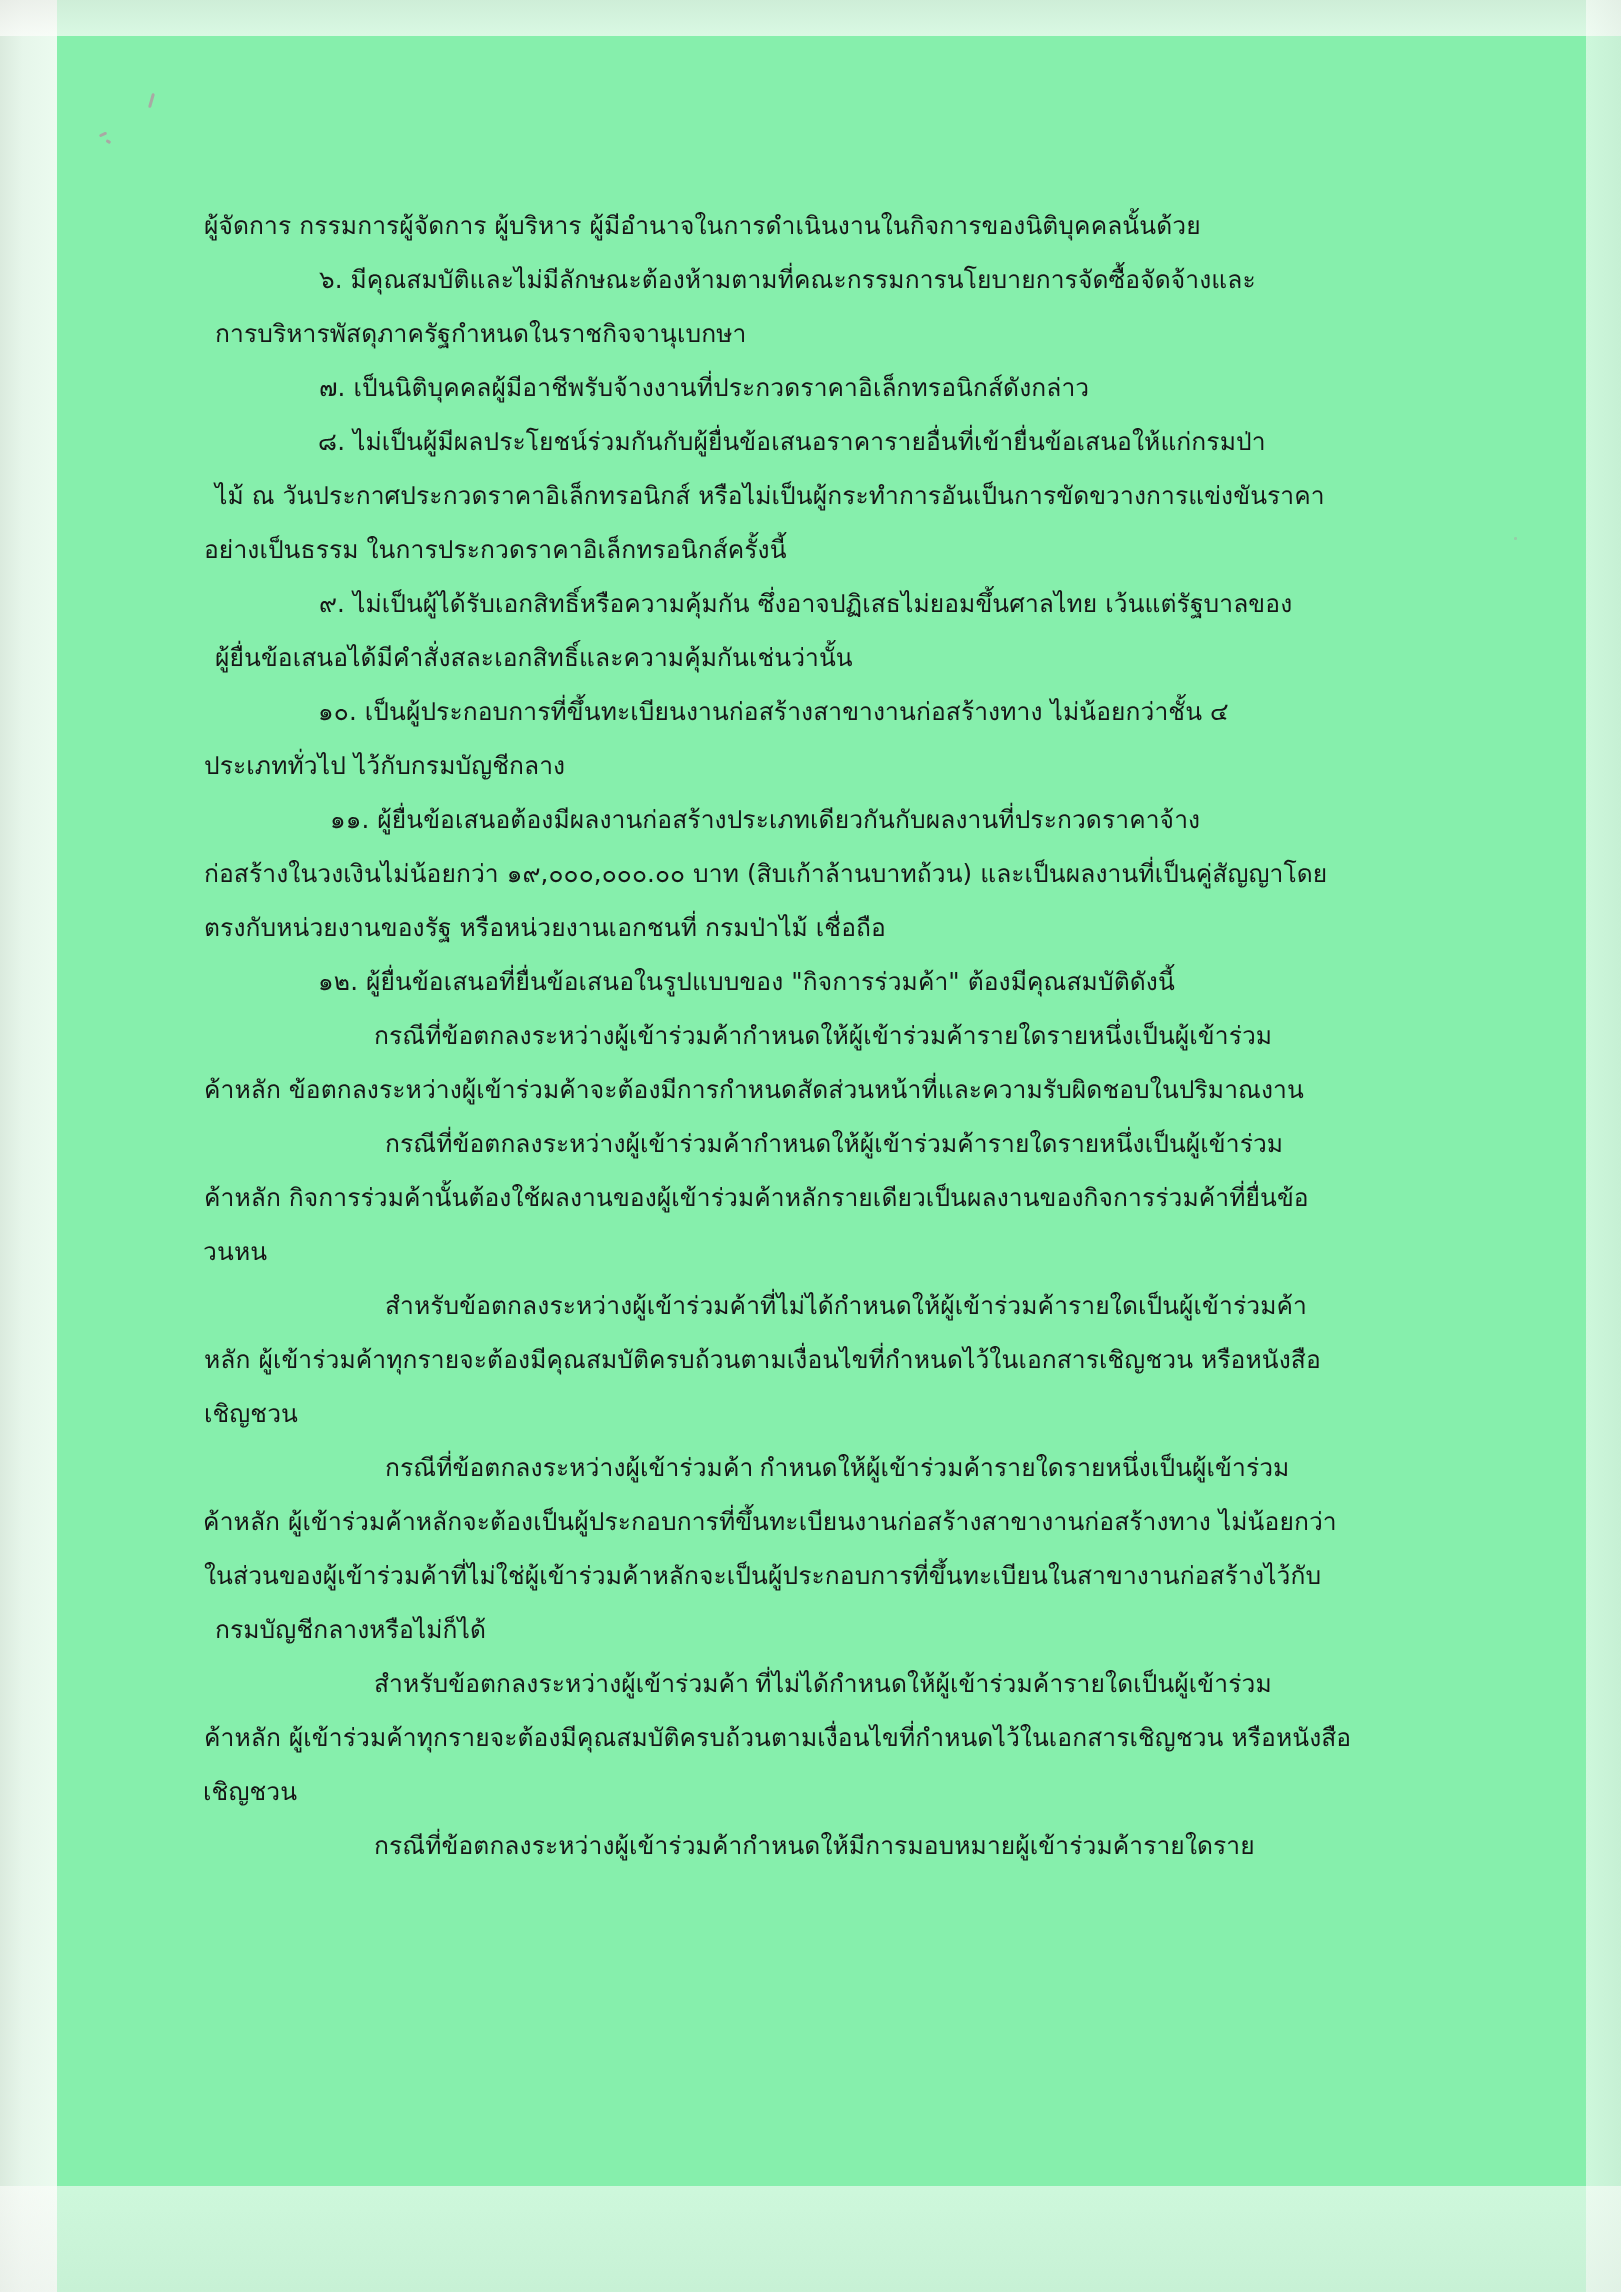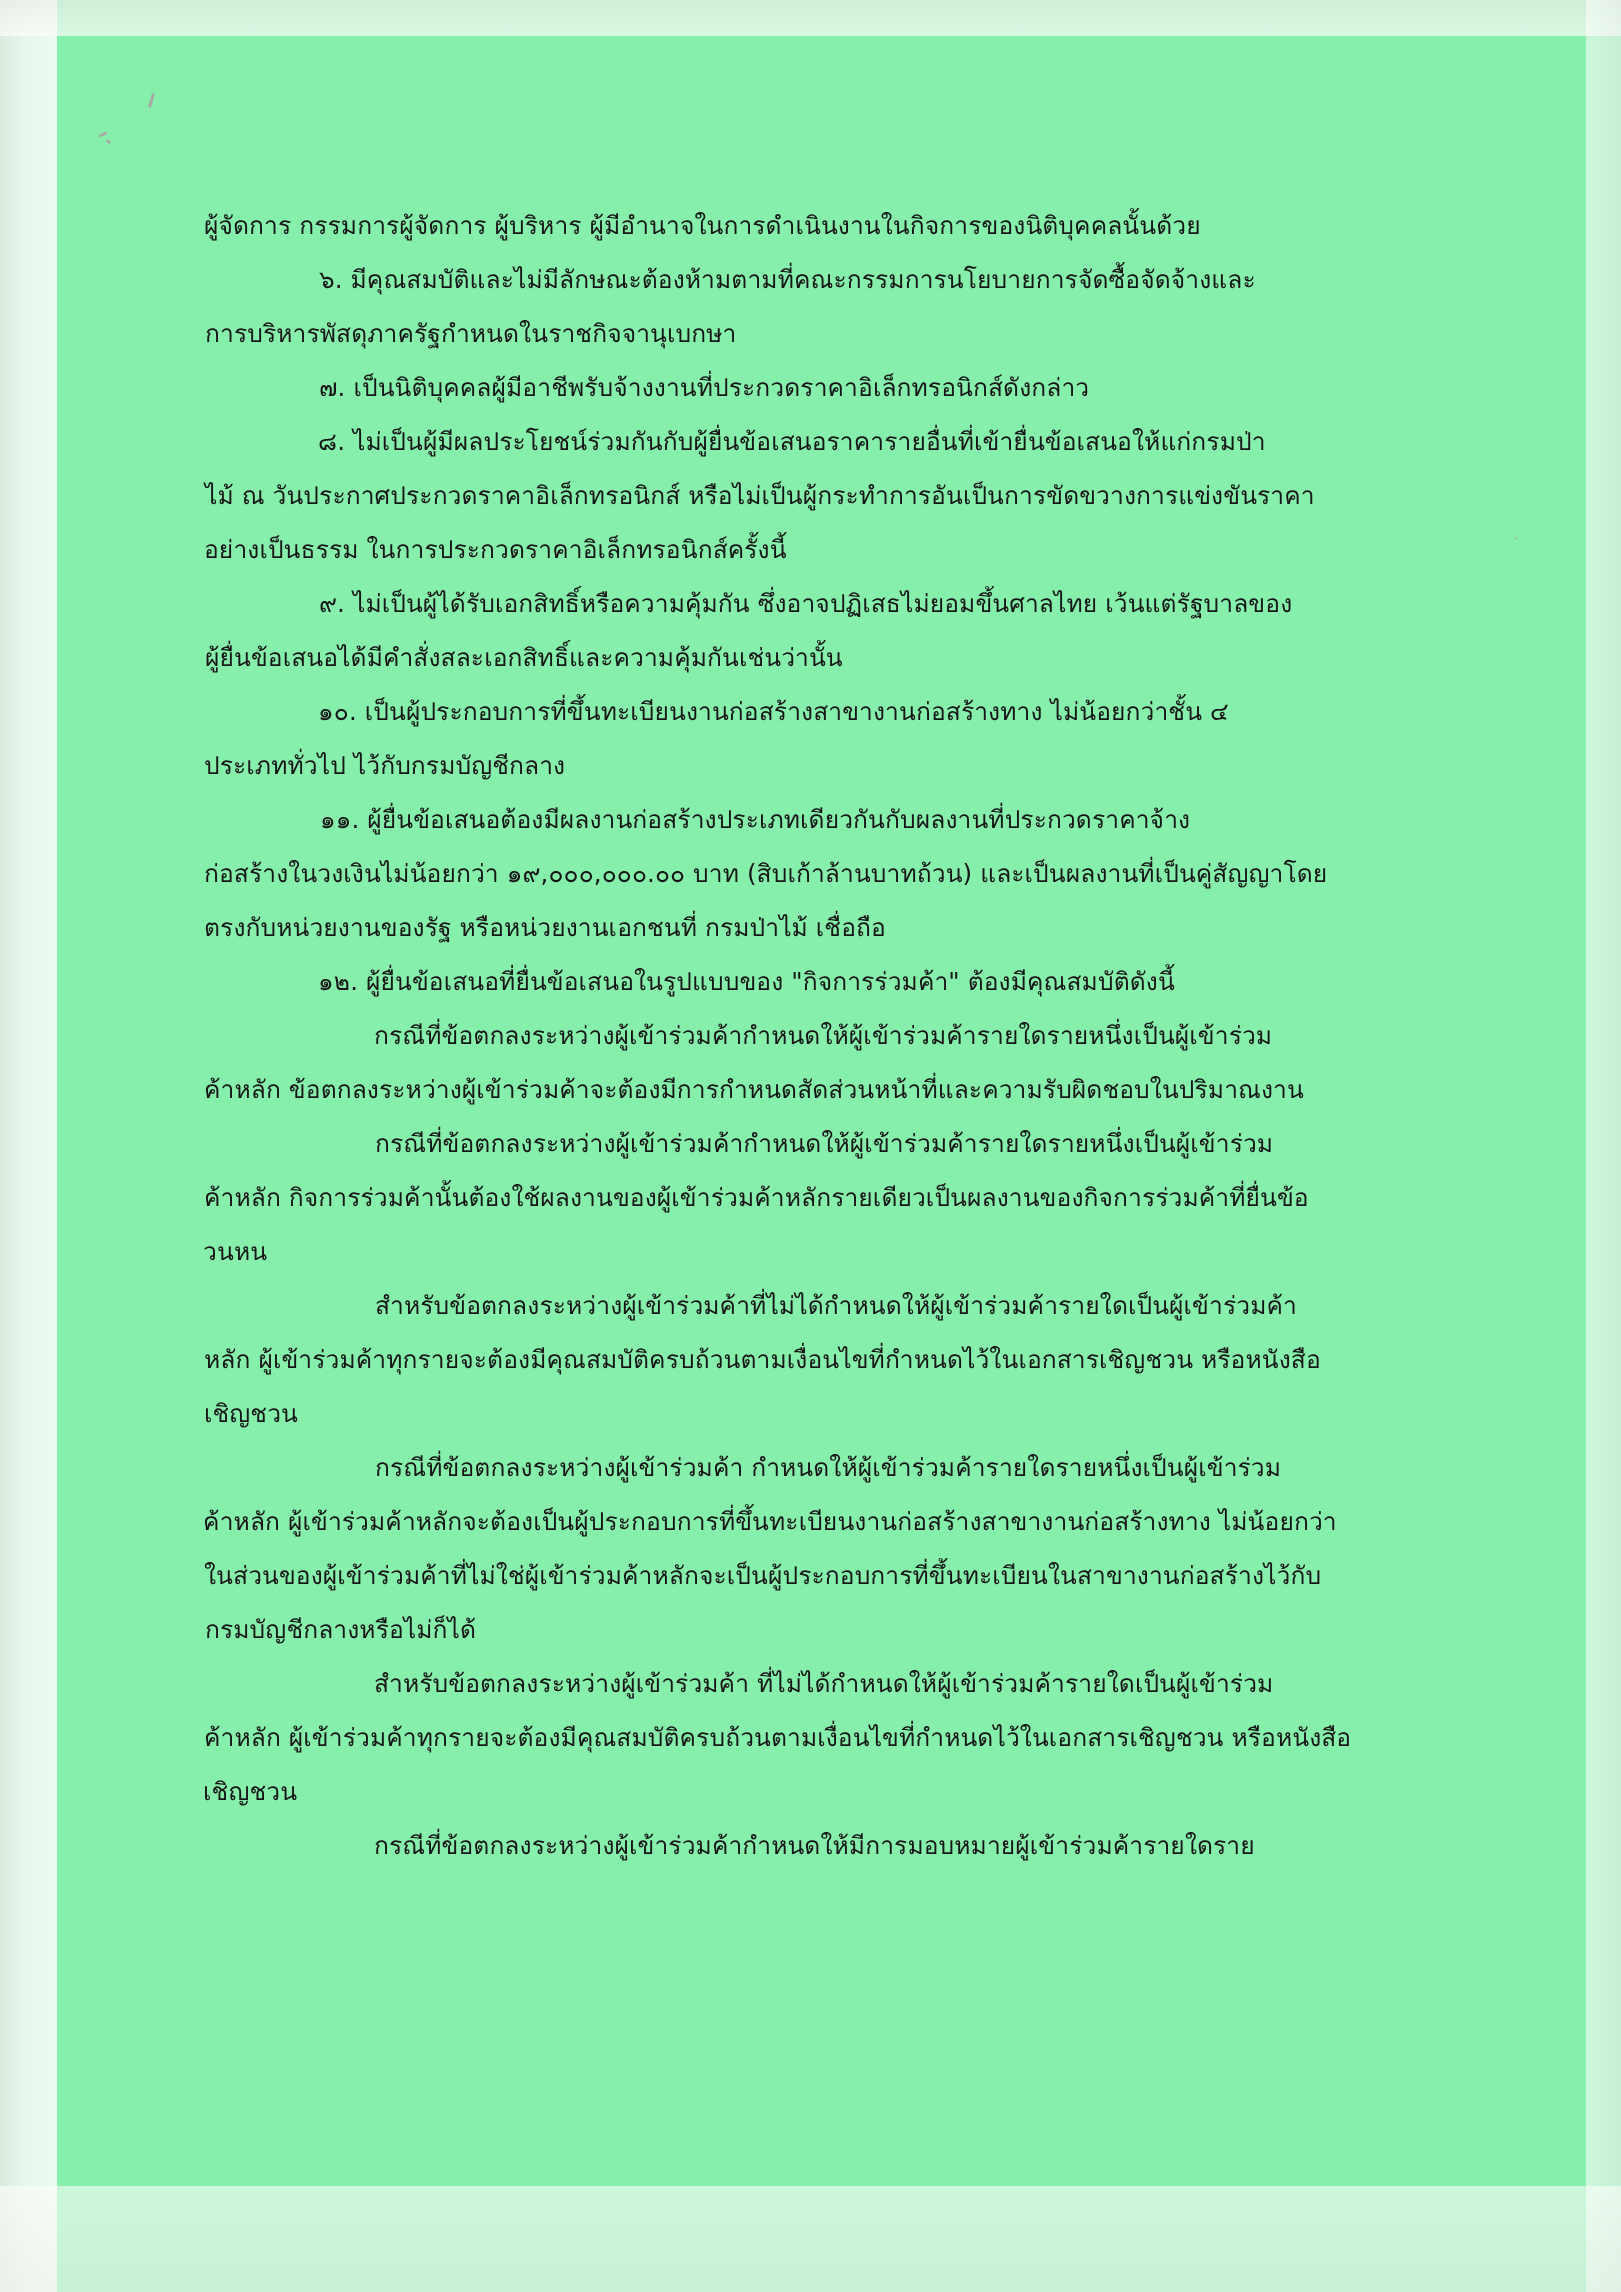--- a/index.html
+++ b/index.html
@@ -96,24 +96,24 @@
     font-size: 24.6px;
     line-height: 54px;
     letter-spacing: 0.1px;
     white-space: pre;
     color: #161616;
   }
 
   
   .indent-0  { text-indent: 0; }
   .indent-2  { text-indent: 115px; }
-  .indent-3  { text-indent: 170px; }
+  .indent-3  { text-indent: 170px; font-family: Liberation Serif, serif; }
 
   
-  .doc-line:nth-child(3n)  { margin-left: 1px; }
+  .doc-line:nth-child(3n)  { margin-left: 11px; }
   .doc-line:nth-child(5n)  { margin-left: -0.9px; }
 </style>
 </head>
 <body>
 
 <div class="page-sheet">
   <div class="scan-edge-left"></div>
   <div class="scan-edge-top"></div>
   <div class="scan-edge-right"></div>
   <div class="scan-edge-bottom"></div>

